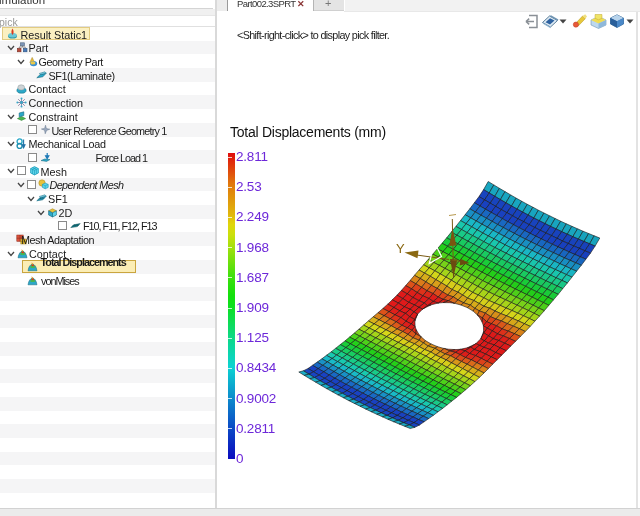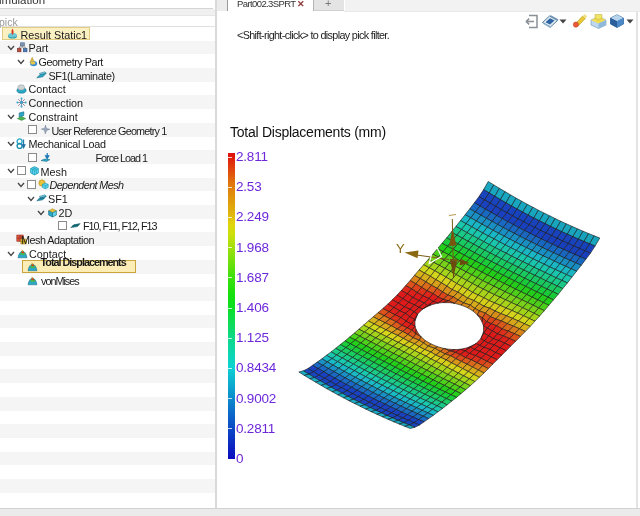--- a/index.html
+++ b/index.html
@@ -1029,21 +1029,21 @@
       <path d="M0.5 0.5 L7.5 0.5 L4 4.5 Z" fill="#444"></path>
     </svg>
 
 <div id="vtitle">Total Displacements (mm)</div>
 <div id="legbar"></div>
 <div class="leglab" style="top:149.0px">2.811</div>
     <div class="leglab" style="top:179.2px">2.53</div>
     <div class="leglab" style="top:209.4px">2.249</div>
     <div class="leglab" style="top:239.6px">1.968</div>
     <div class="leglab" style="top:269.8px">1.687</div>
-    <div class="leglab" style="top:300.0px">1.406</div>
+    <div class="leglab" style="top:300.0px">1.909</div>
     <div class="leglab" style="top:330.2px">1.125</div>
     <div class="leglab" style="top:360.4px">0.8434</div>
     <div class="leglab" style="top:390.6px">0.9002</div>
     <div class="leglab" style="top:420.8px">0.2811</div>
     <div class="leglab" style="top:451.0px">0</div>
     <div class="tick" style="top:156.5px"></div>
     <div class="tick" style="top:186.7px"></div>
     <div class="tick" style="top:216.9px"></div>
     <div class="tick" style="top:247.1px"></div>
     <div class="tick" style="top:277.3px"></div>

